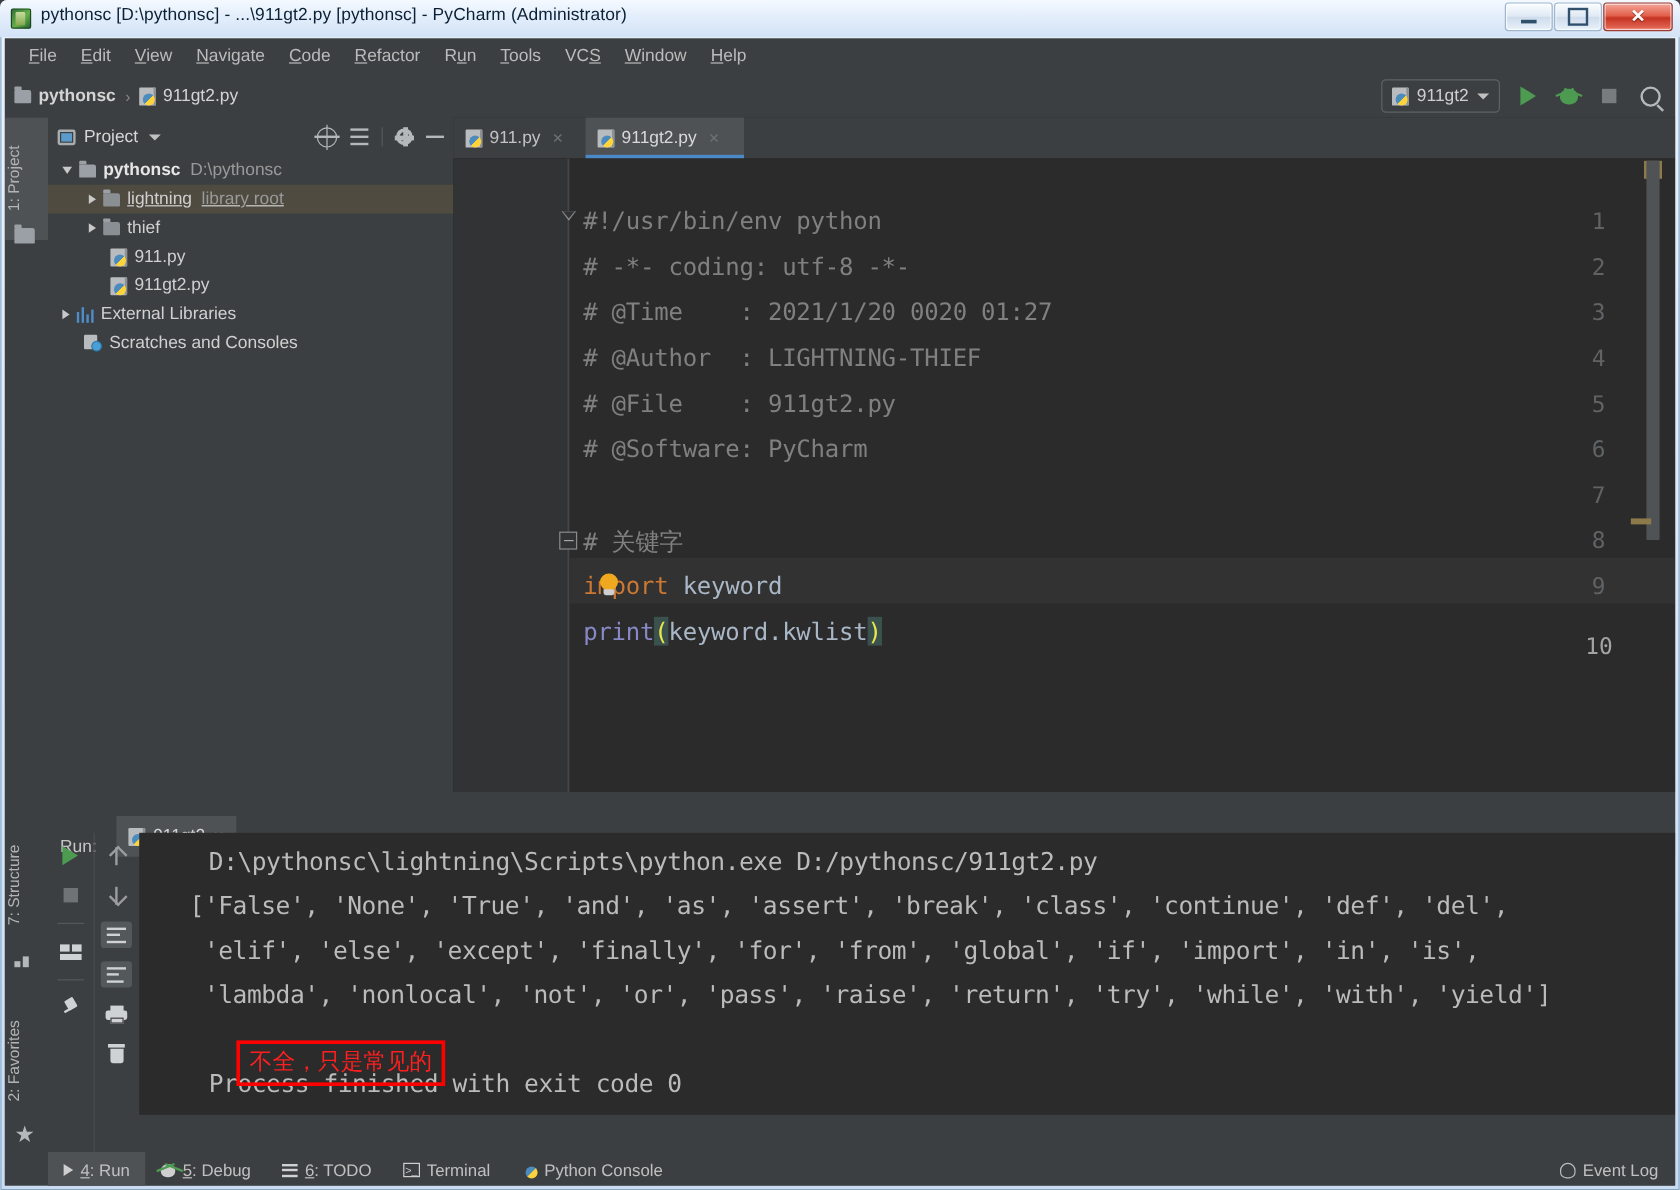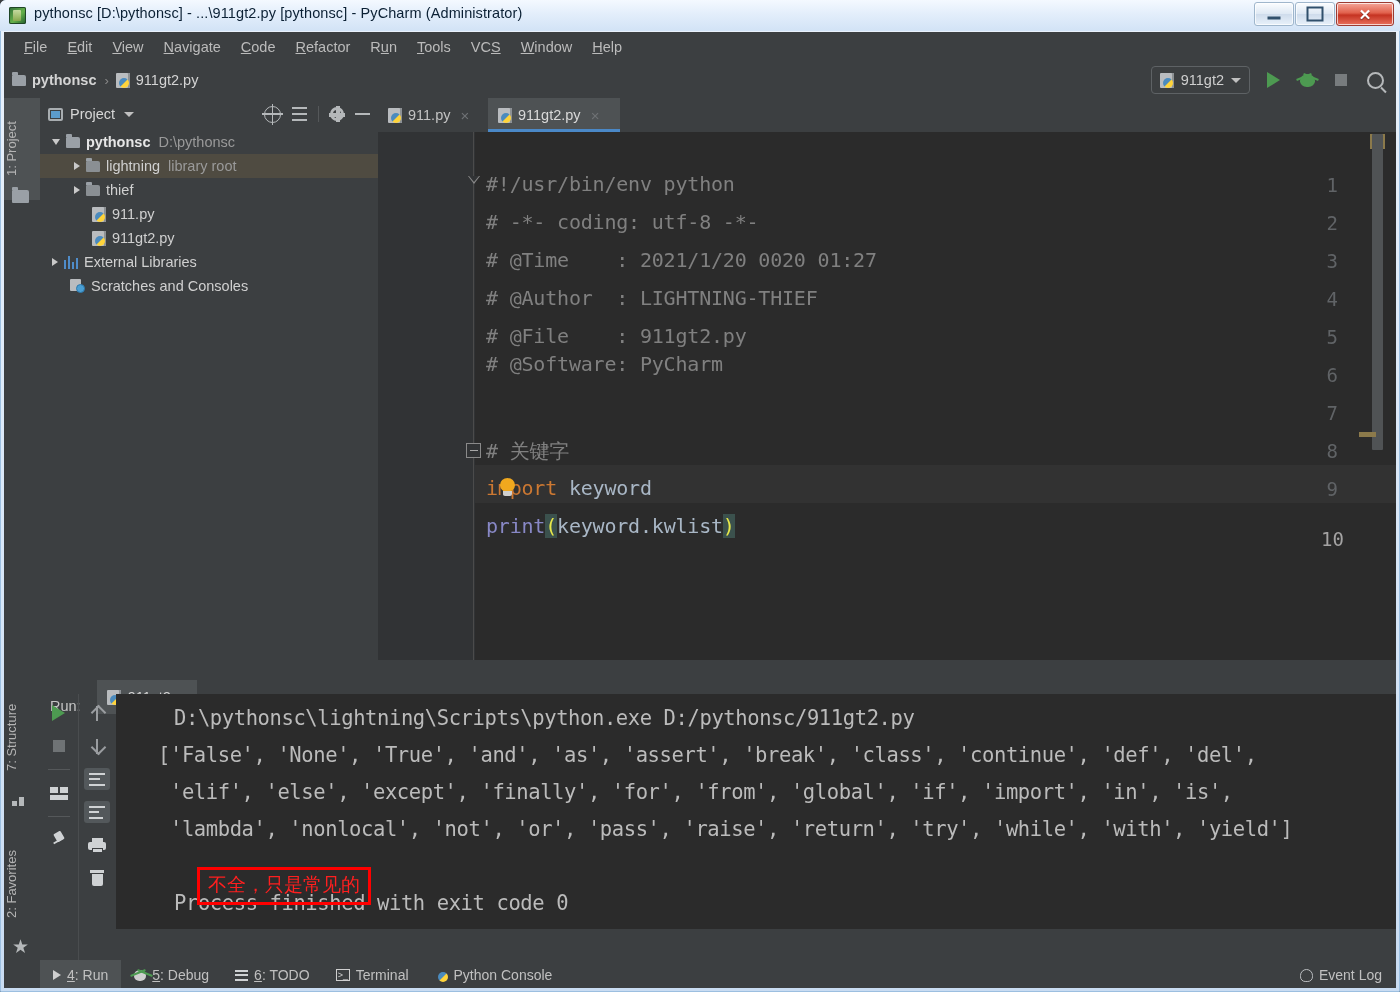--- a/index.html
+++ b/index.html
@@ -100,21 +100,21 @@
   .ic-gear{width:14px;height:14px;border-radius:50%;border:3.5px solid #b5b8ba;position:relative;
            box-sizing:border-box;}
   .ic-gear:before,.ic-gear:after{content:"";position:absolute;background:#b5b8ba;}
   .ic-gear:before{left:3px;top:-4px;width:4px;height:16px;}
   .ic-gear:after{top:3px;left:-4px;height:4px;width:16px;}
   .ic-min{width:15px;height:2px;background:#b5b8ba;}
 
   .tree{position:absolute;left:0;top:32px;width:338px;}
   .trow{height:24px;display:flex;align-items:center;font-size:14.5px;color:#d0d0d0;
         padding-left:10px;box-sizing:border-box;white-space:nowrap;}
-  .trow.hl{background:#4f4b41;}
+  .trow.hl{background:#4f4b41;text-decoration:underline;}
   .arrow{width:0;height:0;margin-right:6px;}
   .arrow.right{border-left:6px solid #c9c9c9;border-top:4.5px solid transparent;
                border-bottom:4.5px solid transparent;}
   .arrow.down{border-top:6px solid #c9c9c9;border-left:4.5px solid transparent;
               border-right:4.5px solid transparent;}
   .lbl-bold{font-weight:bold;color:#e6e6e6;}
   .lbl-dim{color:#9a9a9a;margin-left:8px;}
   .lib-ico{width:14px;height:13px;margin-right:6px;display:flex;align-items:flex-end;gap:1.5px;}
   .lib-ico i{width:2.4px;background:#4f8cc9;}
   .sc-ico{width:15px;height:14px;position:relative;margin-right:6px;}
@@ -407,21 +407,21 @@
        <span class="foldtri" style="top:44px"></span>
        <span class="foldbox" style="top:311px">
             <i></i>
           </span>
 
        <span class="code c-comment" style="top:40px">#!/usr/bin/env python</span>
        <span class="code c-comment" style="top:78px"># -*- coding: utf-8 -*-</span>
        <span class="code c-comment" style="top:116px"># @Time    : 2021/1/20 0020 01:27</span>
        <span class="code c-comment" style="top:154px"># @Author  : LIGHTNING-THIEF</span>
        <span class="code c-comment" style="top:192px"># @File    : 911gt2.py</span>
-       <span class="code c-comment" style="top:220px"># @Software: PyCharm</span>
+       <span class="code c-comment" style="top:230px"># @Software: PyCharm</span>
        <span class="code c-comment" style="top:306px"># 关键字</span>
        <span class="code" style="top:344px"><span class="c-kw">import</span><span class="c-id"> keyword</span></span>
        <span class="bulb" style="left:122px;top:346px">
             <span class="b"></span>
             <span class="s"></span>
           </span>
        <span class="code" style="top:382px"><span class="c-fn">print</span><span class="c-paren">(</span><span class="c-id">keyword.kwlist</span><span class="c-paren">)</span></span>
 
        <div class="warnmark"></div>
        <div class="editscroll"></div>

